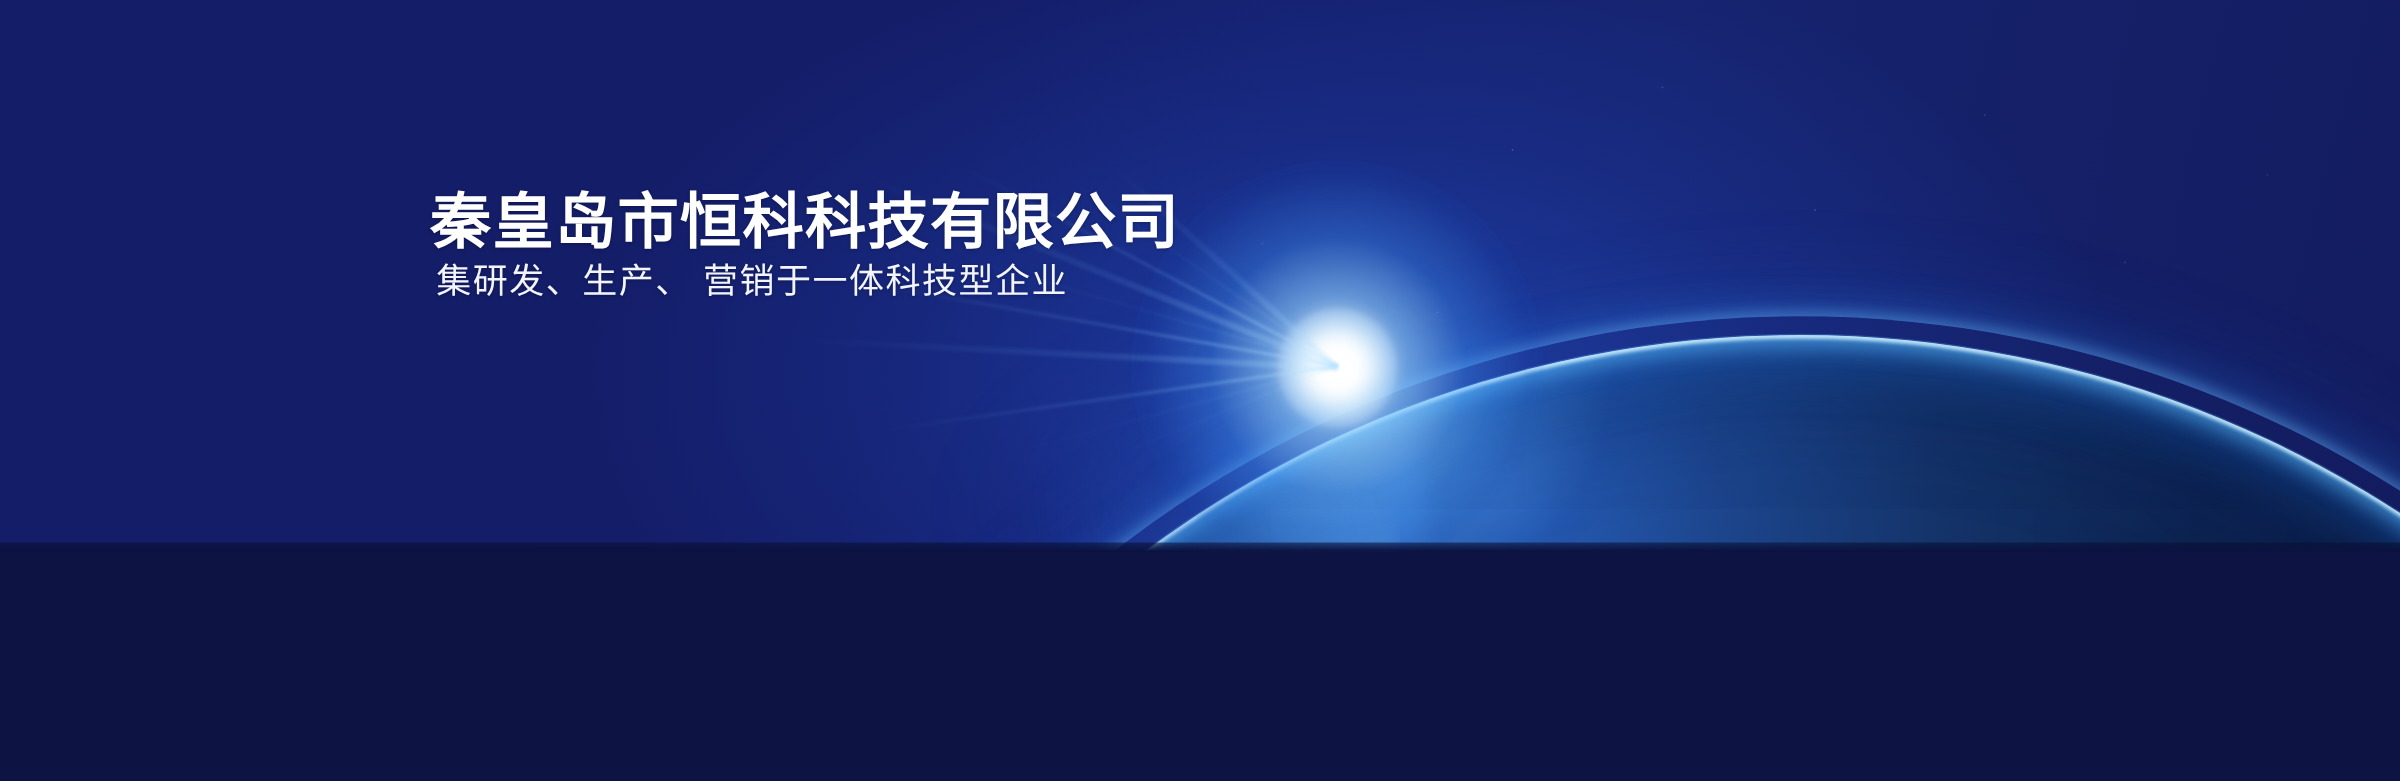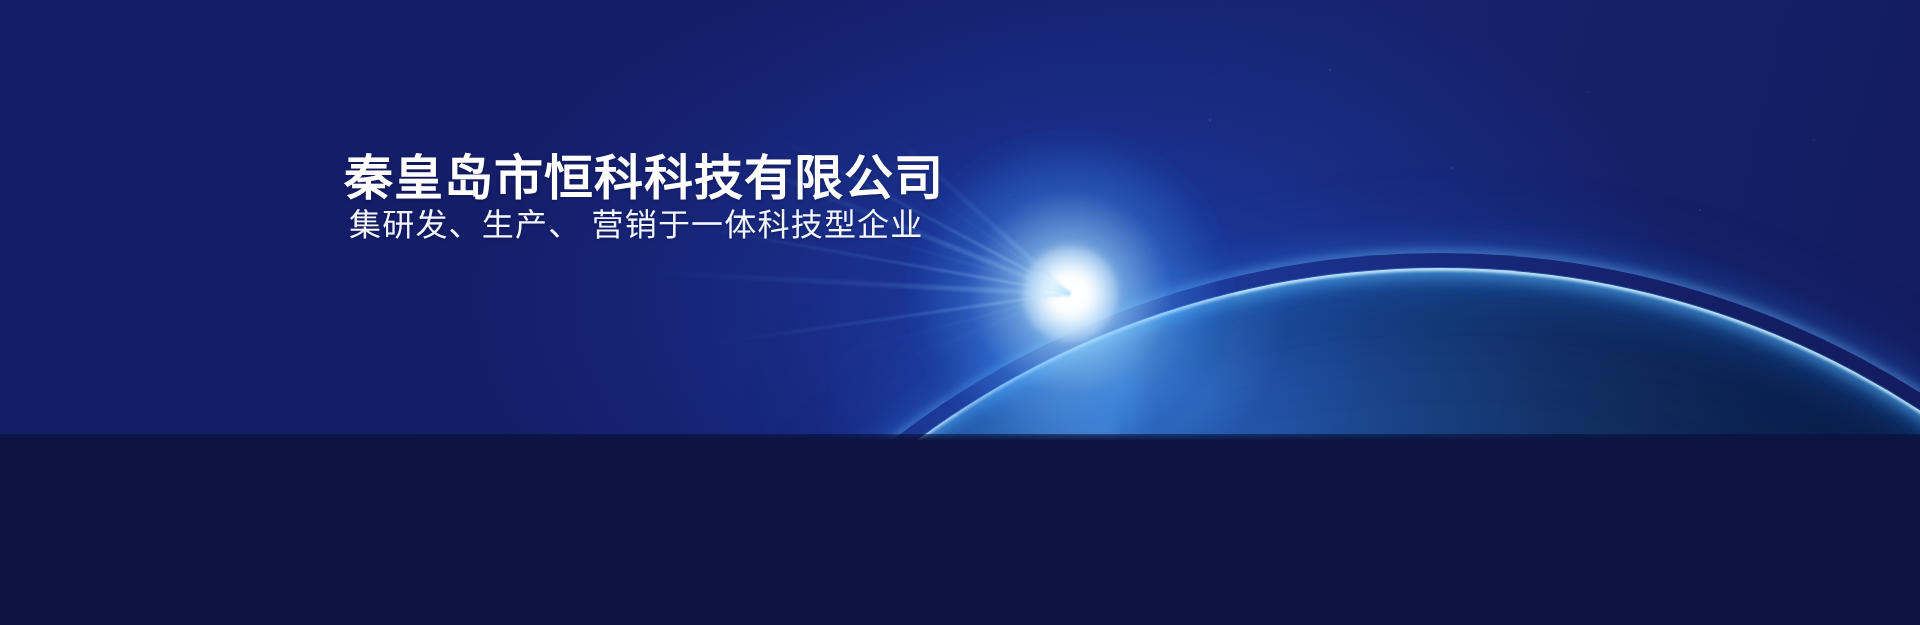--- a/index.html
+++ b/index.html
@@ -236,21 +236,21 @@
     line-height:60px;
     font-weight:bold;
     color:#ffffff;
     letter-spacing:1px;
     white-space:nowrap;
     text-shadow:0 1px 3px rgba(0,0,0,.28);
   }
   .subline{
     margin:0;
     padding-left:5px;
-    font-size:32px;
+    font-size:28px;
     line-height:34px;
     font-weight:normal;
     color:#f2f5ff;
     letter-spacing:1.2px;
     white-space:nowrap;
     text-shadow:0 1px 3px rgba(0,0,0,.30);
   }
 </style>
 </head>
 <body>

